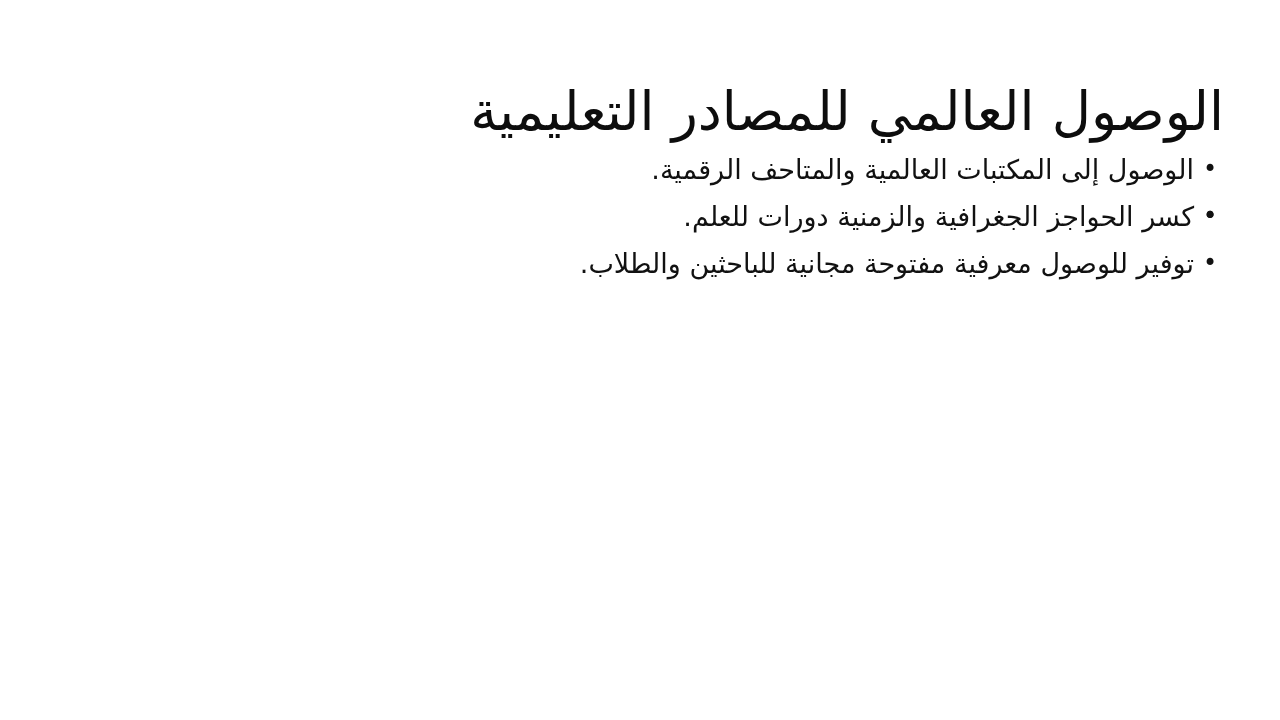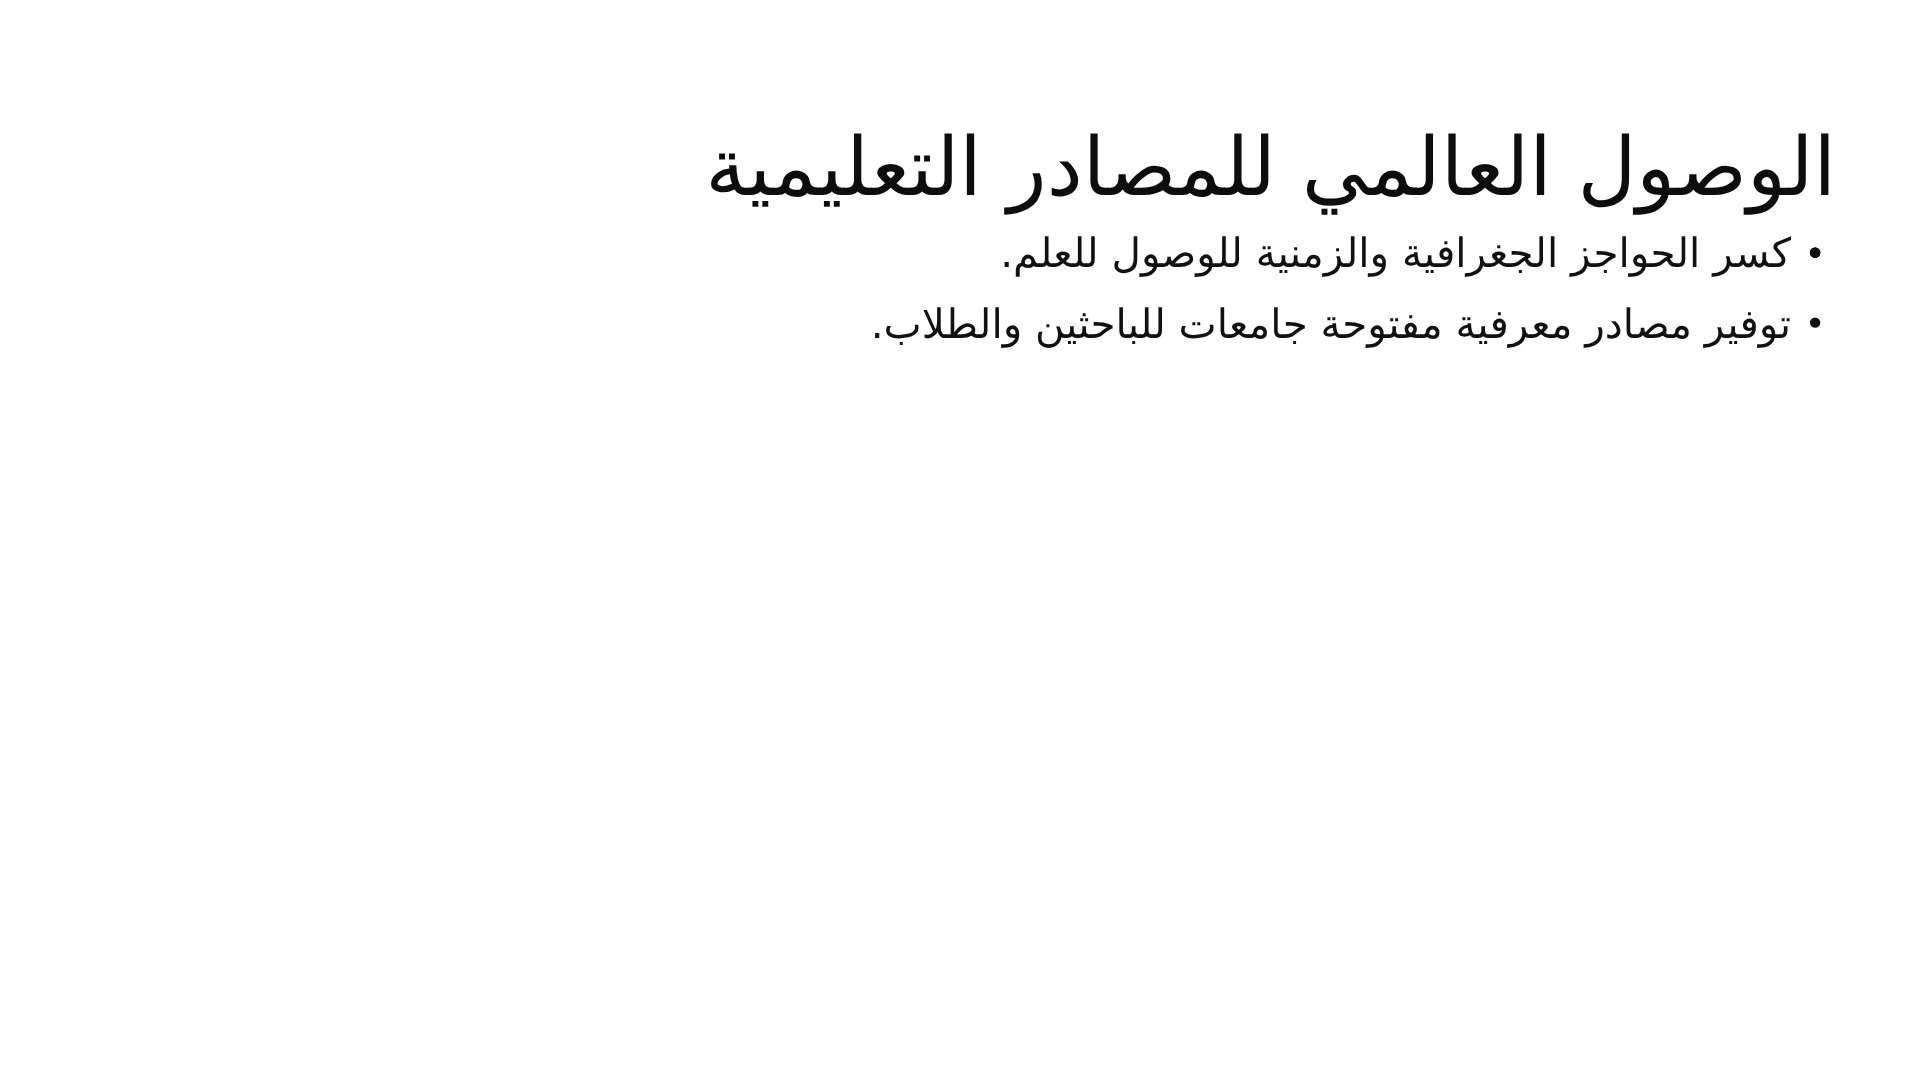--- a/index.html
+++ b/index.html
@@ -71,27 +71,28 @@
 </head>
 <body>
 
 <div class="slide">
 
   <h1 class="slide-title">الوصول العالمي للمصادر التعليمية</h1>
 
   <ul class="bullet-list">
     <li class="bullet-item">
       <span class="dot">•</span>
+      <span class="bullet-text">الوصول إلى المكتبات العالمية والمتاحف الرقمية.</span>
     </li>
     <li class="bullet-item">
       <span class="dot">•</span>
     </li>
     <li class="bullet-item">
       <span class="dot">•</span>
-      <span class="bullet-text">كسر الحواجز الجغرافية والزمنية للوصول للعلم.</span>
+      <span class="bullet-text">كسر الحواجز الجغرافية والزمنية دورات للعلم.</span>
     </li>
     <li class="bullet-item">
       <span class="dot">•</span>
-      <span class="bullet-text">توفير مصادر معرفية مفتوحة جامعات للباحثين والطلاب.</span>
+      <span class="bullet-text">توفير للوصول معرفية مفتوحة مجانية للباحثين والطلاب.</span>
     </li>
   </ul>
 
 </div>
 
 </body></html>

